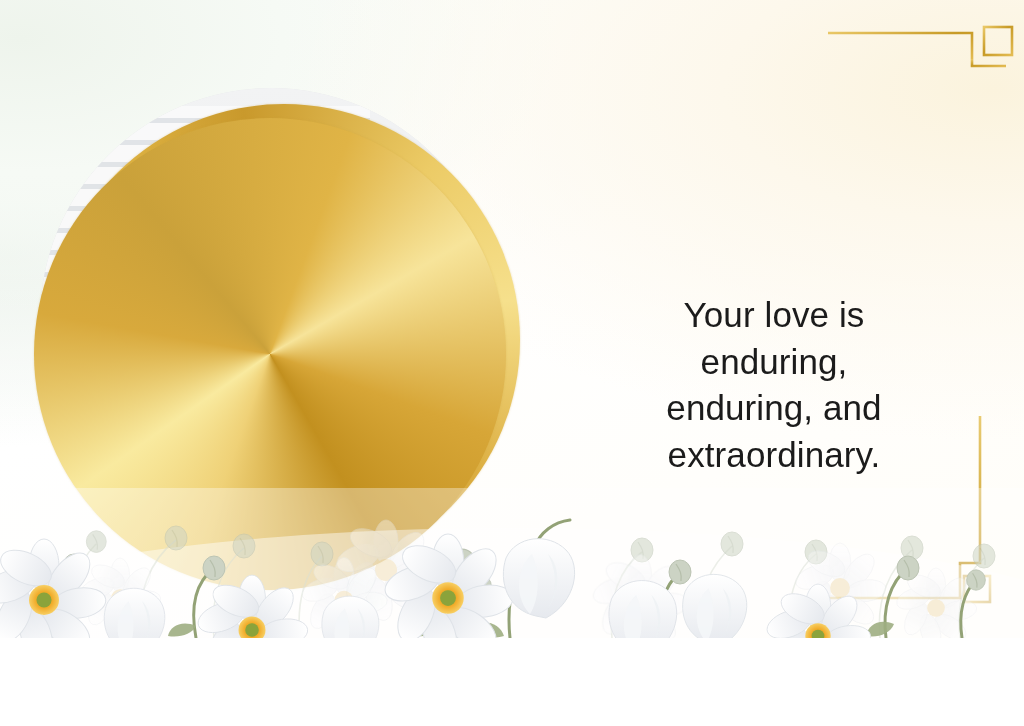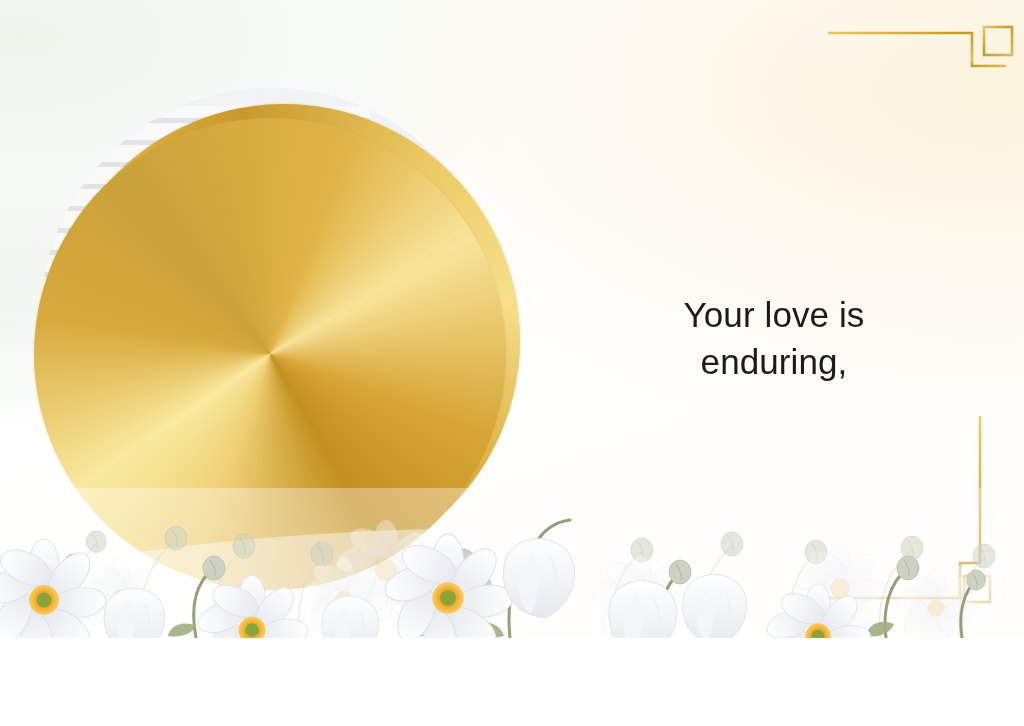--- a/index.html
+++ b/index.html
@@ -255,20 +255,22 @@
       </svg>
     </div>
 
     <div class="ring ring-outer"></div>
     <div class="ring ring-inner"></div>
   </div>
 
   <div class="quote">
     <span>Your love is</span>
     <span>enduring,</span>
+    <span>enduring, and</span>
+    <span>extraordinary.</span>
   </div>
 
   <div class="corner corner-tr">
     <svg viewBox="0 0 200 190" xmlns="http://www.w3.org/2000/svg" aria-hidden="true">
       <defs>
         <linearGradient id="gtr" x1="0" y1="0" x2="1" y2="1">
           <stop offset="0" stop-color="#e9c766"></stop>
           <stop offset=".45" stop-color="#c79a26"></stop>
           <stop offset="1" stop-color="#e3bb52"></stop>
         </linearGradient>

